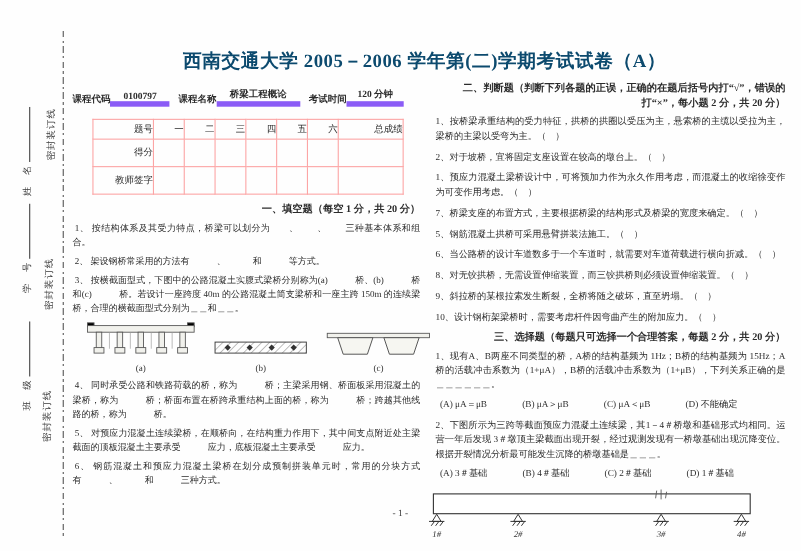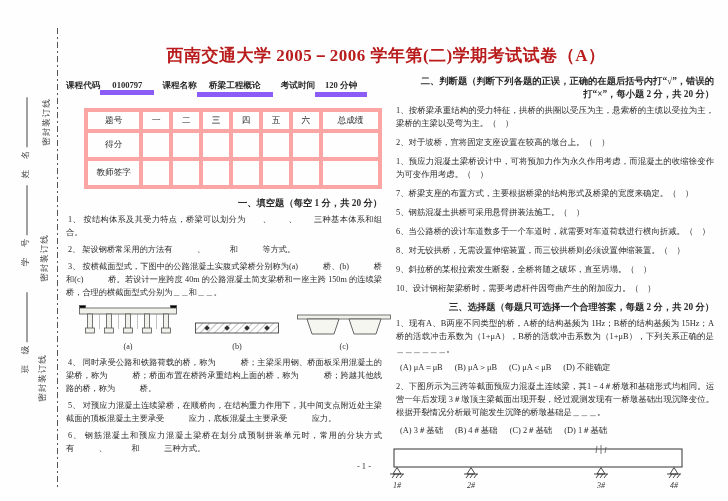--- a/index.html
+++ b/index.html
@@ -19,45 +19,45 @@
   }
   .rot .fieldline { display:inline-block; width:50px; border-bottom:1px solid #444; height:8px; margin-left:2px; }
   .sealline {
     position:absolute; left:57px; top:28px; width:1px; height:462px;
     background:repeating-linear-gradient(to bottom,#555 0 6px,transparent 6px 9px,#555 9px 11px,transparent 11px 14px);
   }
 
   
   .title {
     position:absolute; top:44px; left:62px; width:648px;
-    text-align:center; font-size:17px; font-weight:bold; letter-spacing:.5px; color:#b91c1c;
+    text-align:center; font-size:17px; font-weight:bold; letter-spacing:.5px; color:#0c4a6e;
   }
 
   
   .col-left  { position:absolute; left:66px;  top:80px; width:316px; }
   .col-right { position:absolute; left:388px; top:72px; width:326px; }
 
   
-  .course-line { display:flex; align-items:flex-start; font-size:8.6px; white-space:nowrap; font-weight:bold; }
+  .course-line { display:flex; align-items:flex-end; font-size:8.6px; white-space:nowrap; font-weight:bold; }
   .course-line .lbl { font-weight:bold; }
   .course-line .u { border-bottom:5px solid #8b5cf6; text-align:center; padding:0 3px; }
   .u-code { min-width:48px; } .u-name { min-width:70px; } .u-time { min-width:46px; }
   .gap8 { width:8px; }
 
   
   table.score { border-collapse:collapse; table-layout:fixed; margin:11px 0 8px 18px; }
-  .score td { border:4px solid #fca5a5; font-size:8.6px; text-align:center; padding:0; height:24px; }
+  .score td { border:1px solid #fca5a5; font-size:8.6px; text-align:right; padding:0; height:24px; }
   .score tr.hd td { height:17px; }
   .score .c0 { width:54px; } .score .cn { width:27px; } .score .c7 { width:58px; }
 
   
   .sec-heading { font-size:9.3px; font-weight:bold; margin:3px 0 3px; line-height:13px;text-align:right; }
   .q { font-size:8.2px; line-height:13px; margin:0 0 4px; text-align:justify; text-indent:2px; }
   .col-right .q { font-size:8.4px; padding-left:8px; text-indent:0; margin:0 0 6px; }
-  .opts { display:flex; gap:12px; font-size:8.4px; margin:0 0 7px 12px; }
+  .opts { display:flex; gap:32px; font-size:8.4px; margin:0 0 7px 12px; }
 
   
   .figs { display:flex; align-items:flex-end; gap:16px; margin:3px 0 5px 12px; }
   .fig { text-align:center; }
   .fig-label { font-size:8.2px; margin-top:1px; color:#333; }
   svg { display:block; }
 
   .beam-wrap { margin:2px 0 0 2px; }
 
   .page-num { position:absolute; left:340px; top:461px; width:48px; text-align:center; font-size:8.5px; color:#333; }

